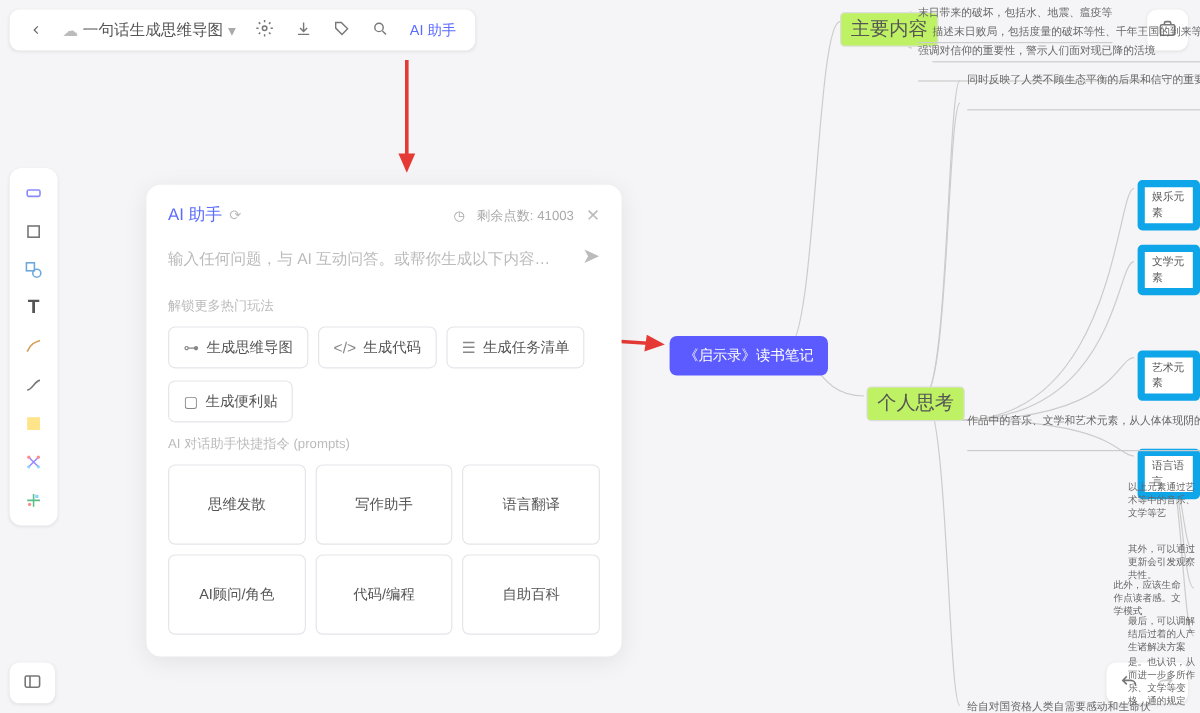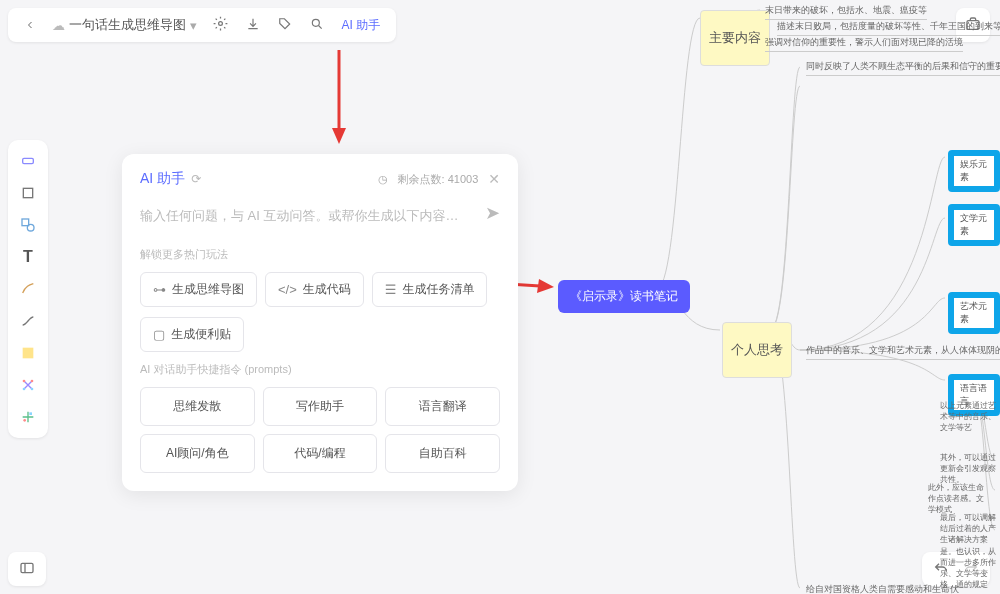--- a/index.html
+++ b/index.html
@@ -34,29 +34,29 @@
 .ai-panel .head .close { cursor: pointer; color: #bbb; font-size: 14px; }
 .ai-panel .input-row { display: flex; align-items: flex-start; gap: 8px; margin-bottom: 18px; }
 .ai-panel input { flex: 1; border: none; outline: none; font-size: 13px; color: #333; padding: 6px 0; }
 .ai-panel input::placeholder { color: #bbb; }
 .ai-panel .send { color: #bbb; cursor: pointer; font-size: 18px; }
 .ai-panel .section-label { color: #bbb; font-size: 11px; margin-bottom: 10px; }
 .ai-panel .chip-row { display: flex; gap: 8px; margin-bottom: 10px; flex-wrap: wrap; }
 .ai-panel .chip { border: 1px solid #e5e5ea; border-radius: 6px; padding: 8px 12px; font-size: 12px; color: #555; cursor: pointer; display: flex; align-items: center; gap: 6px; background: #fff; }
 .ai-panel .chip .cicon { color: #888; font-size: 13px; }
 .ai-panel .prompt-grid { display: grid; grid-template-columns: 1fr 1fr 1fr; gap: 8px; }
-.ai-panel .pbtn { border: 1px solid #e5e5ea; border-radius: 6px; padding: 10px 0; text-align: center; font-size: 12px; color: #555; cursor: pointer; }
+.ai-panel .pbtn { border: 1px solid #e5e5ea; border-radius: 6px; padding: 24px 0; text-align: center; font-size: 12px; color: #555; cursor: pointer; }
 
 
 .central-node { position: absolute; left: 558px; top: 280px; background: #5b5bff; color: #fff; font-size: 12px; padding: 8px 12px; border-radius: 6px; font-weight: 500; }
 
 
 .mindmap { position: absolute; left: 660px; top: 0; width: 340px; height: 594px; font-size: 10px; color: #555; }
-.branch-label { position: absolute; border: 1px solid #ddd; background: #fef9c3; border-radius: 4px; padding: 18px 8px; font-size: 13px; }
-.node-text { position: absolute; font-size: 9px; color: #666; white-space: nowrap; border-bottom: 1px solid #ccc; padding-bottom: 2px; }
+.branch-label { position: absolute; border: 1px solid #ddd; background: #bef264; border-radius: 4px; padding: 3px 8px; font-size: 16px; }
+.node-text { position: absolute; font-size: 9px; color: #666; white-space: nowrap; border-bottom: 1px solid #ccc; padding-bottom: 18px; }
 .side-label { position: absolute; border: 6px solid #0ea5e9; background: #fff; border-radius: 4px; padding: 2px 6px; font-size: 9px; }
 .node-box { position: absolute; font-size: 8px; color: #666; line-height: 1.4; }
 
 
 svg.connectors { position: absolute; left: 0; top: 0; width: 1000px; height: 594px; pointer-events: none; }
 svg.connectors path { stroke: #ccc; stroke-width: 1; fill: none; }
 
 
 svg.arrows { position: absolute; left: 0; top: 0; width: 1000px; height: 594px; pointer-events: none; }
 svg.arrows path, svg.arrows line { stroke: #e53935; stroke-width: 3; fill: none; }

